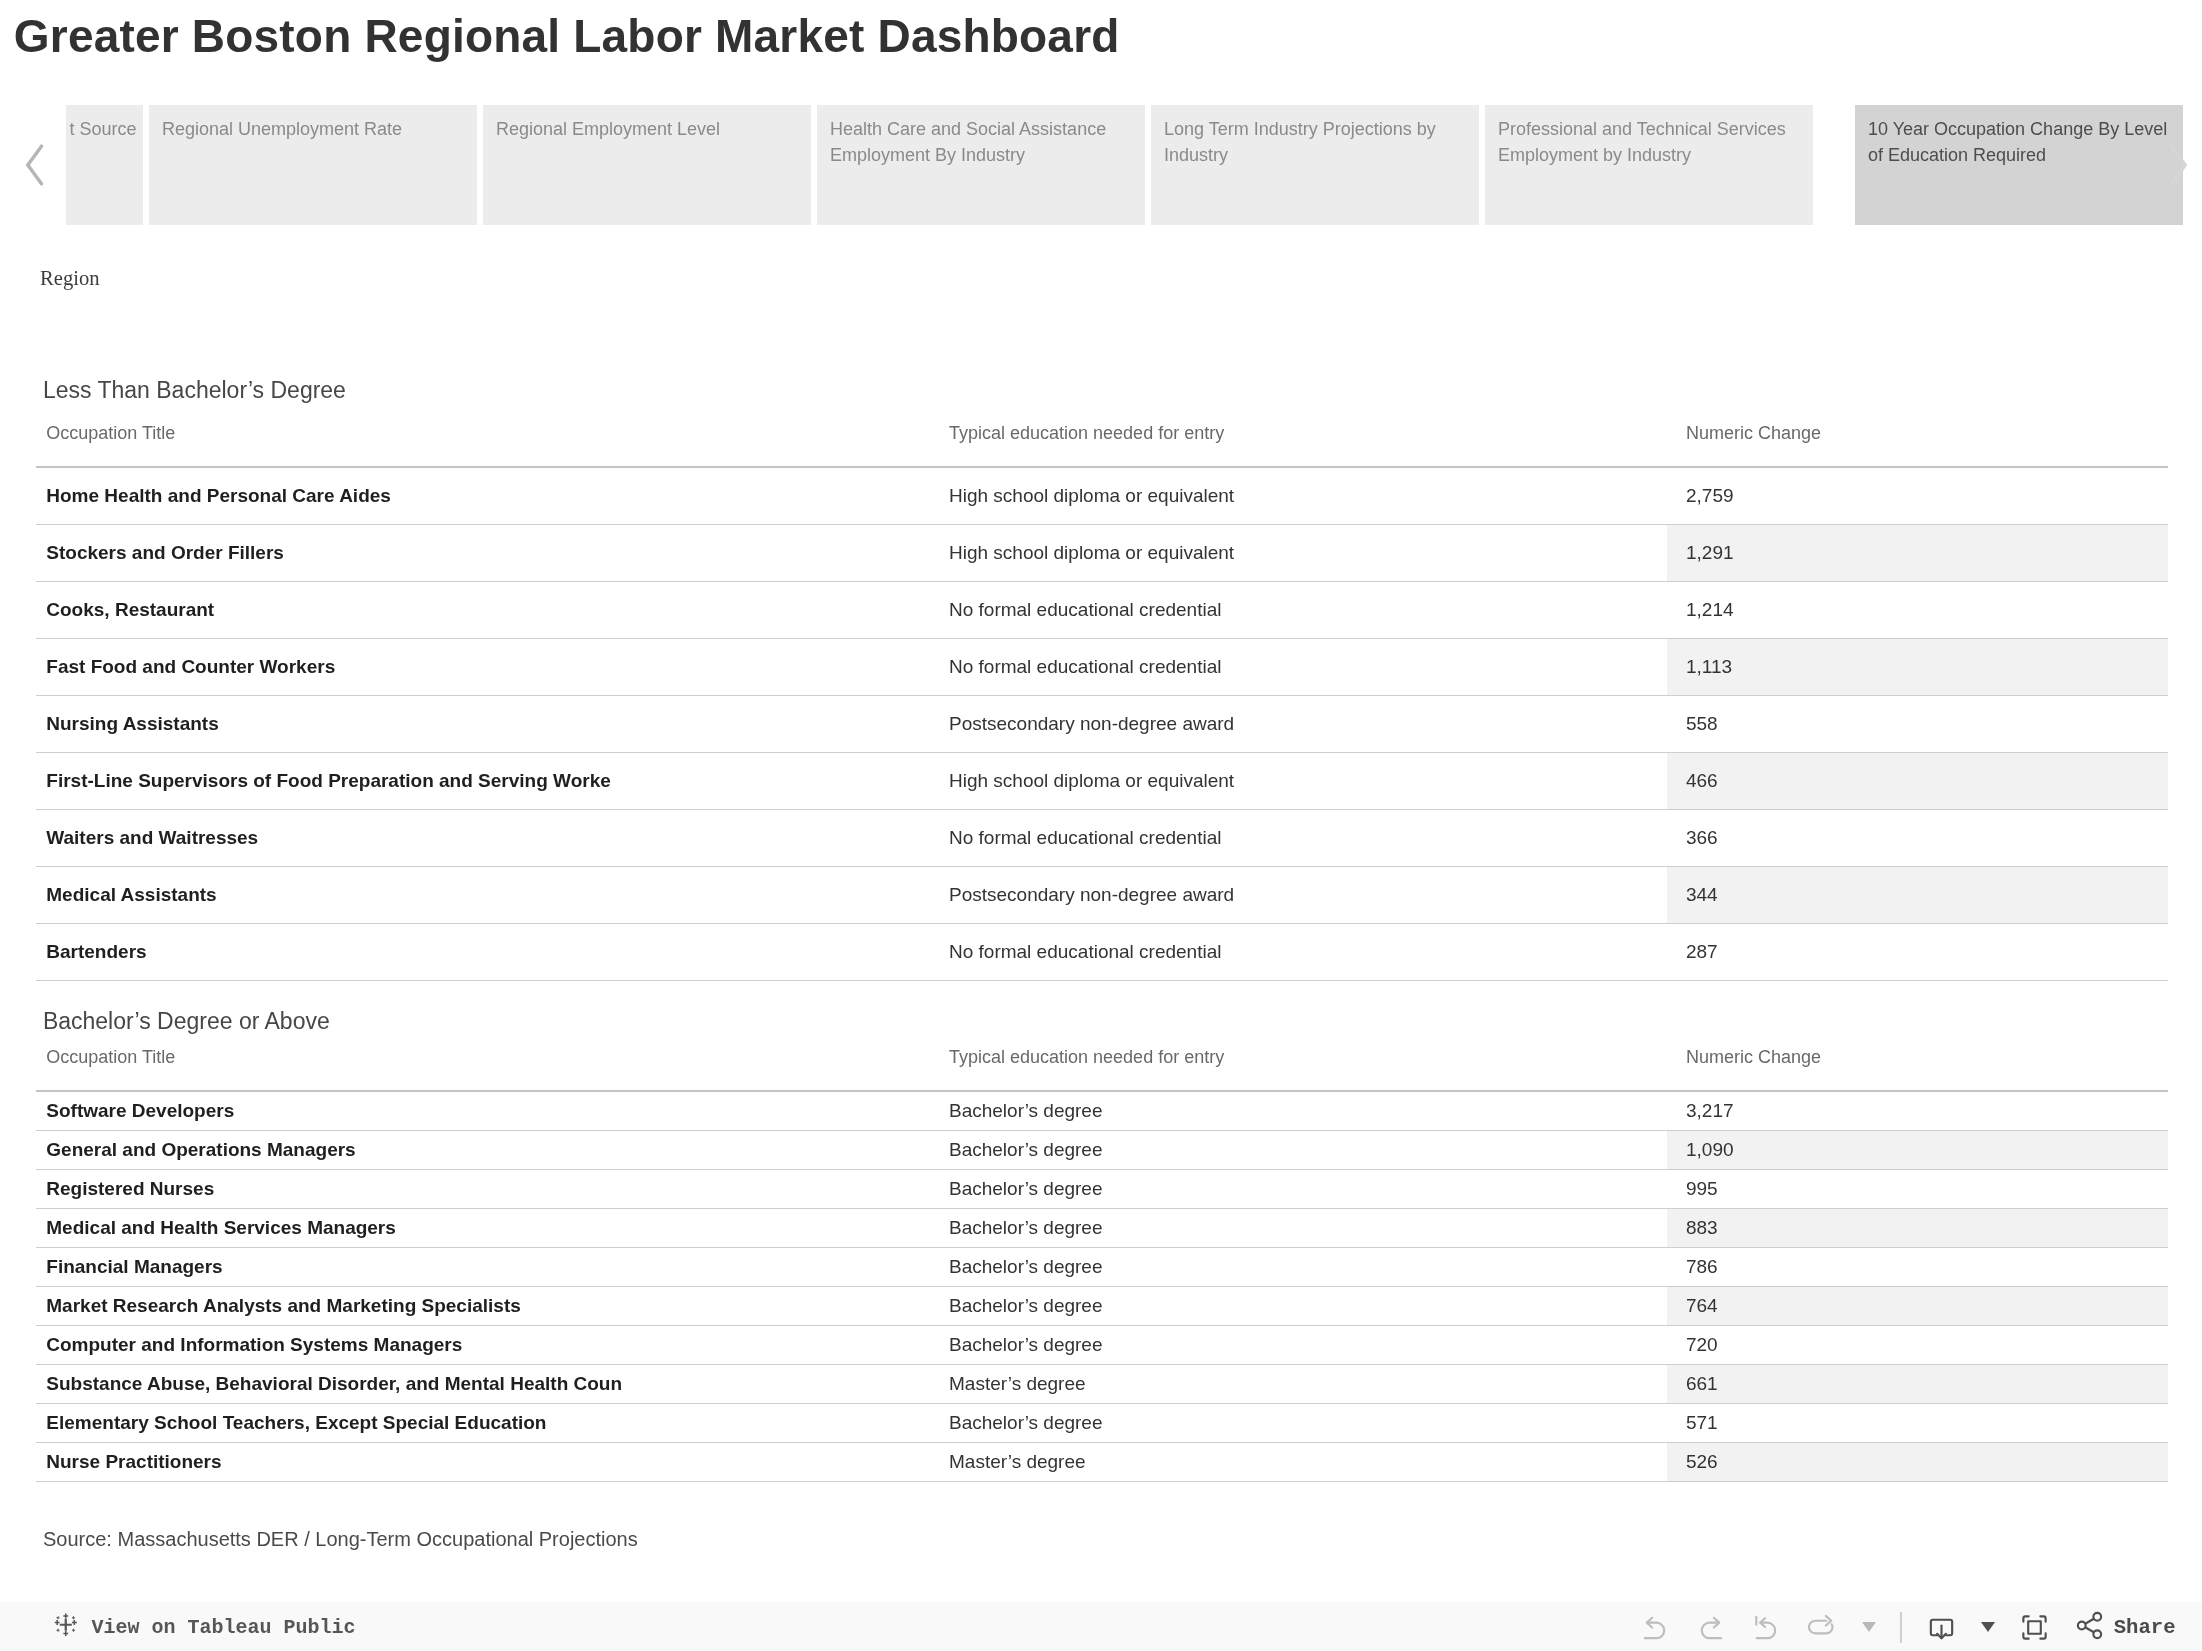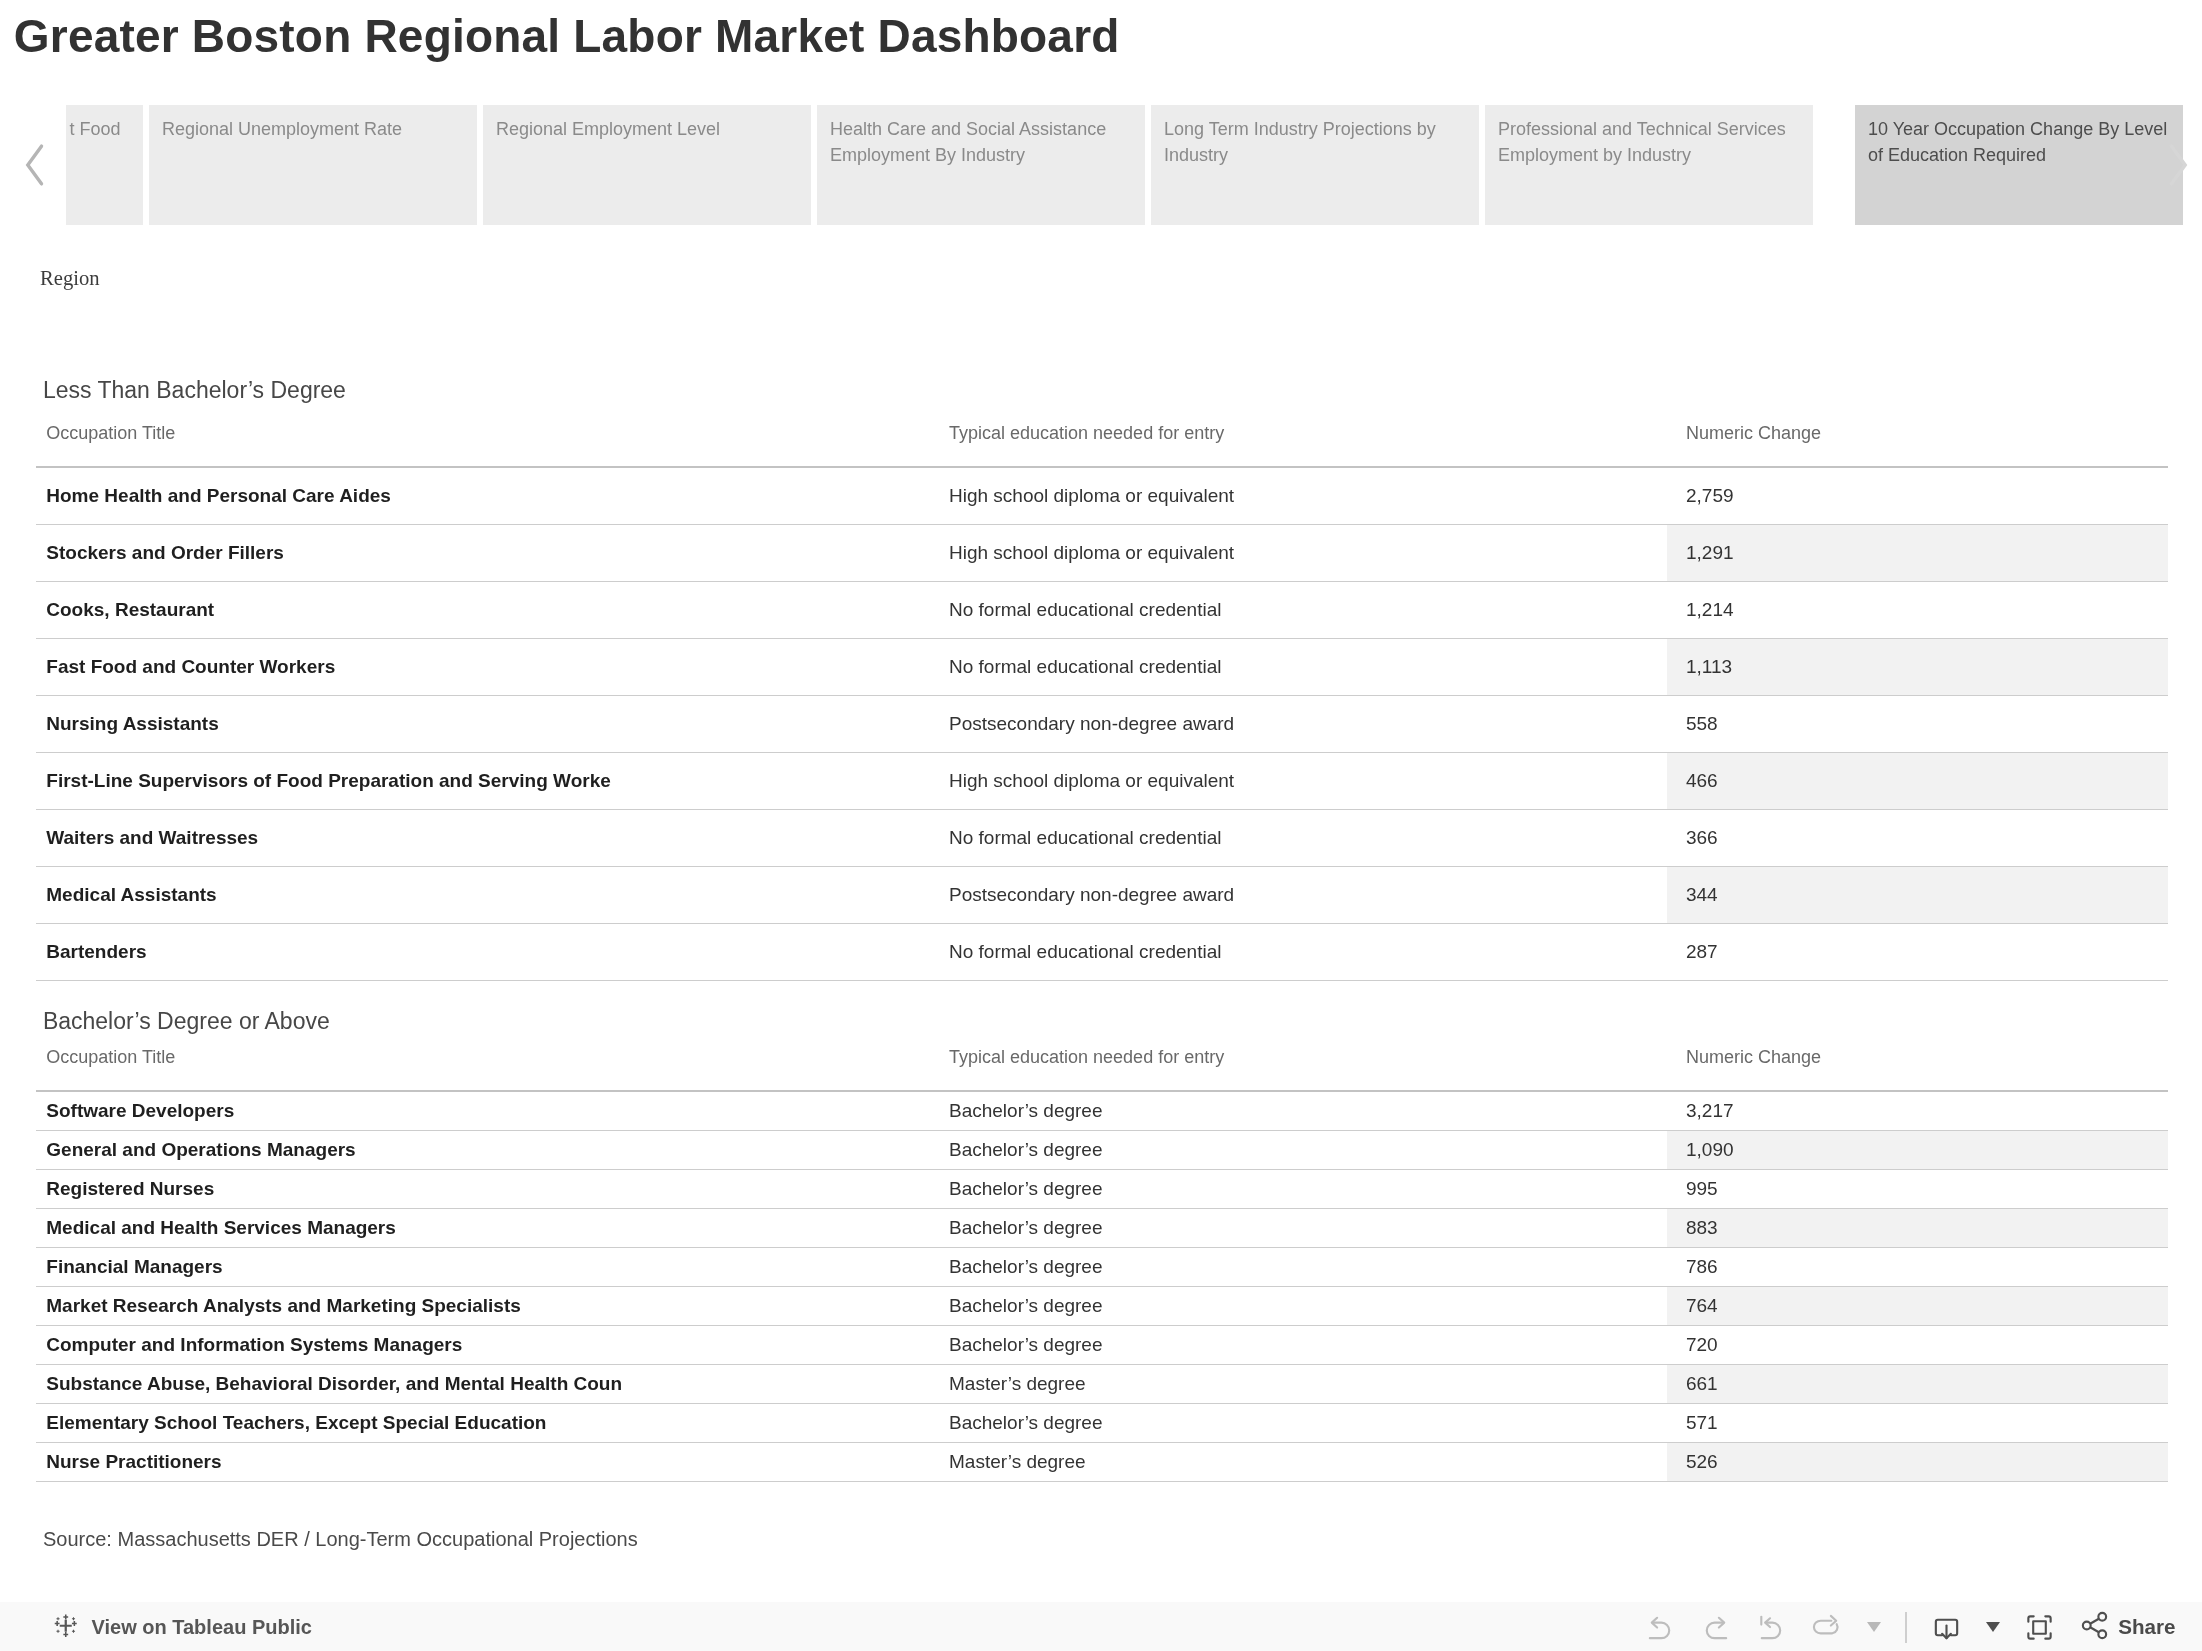--- a/index.html
+++ b/index.html
@@ -45,21 +45,21 @@
   td.occupation{padding-left:10.3px;color:#1f1f1f;font-weight:bold;}
   td.education{padding-left:6.9px;}
   td.numeric{padding-left:19px;}
   td.shaded{background:#f2f2f2;}
 
   
   .source{position:absolute;left:43px;top:1528px;font-size:20px;color:#4a4a4a;}
 
   
   .footer{position:absolute;left:0;bottom:0;width:2203px;height:50px;background:#f9f9f9;
-          display:flex;align-items:center;justify-content:space-between;}
+          display:flex;align-items:center;justify-content:space-between;font-family:Liberation Mono, monospace;}
   .footer-left{display:flex;align-items:center;gap:12px;margin-left:52px;color:#565656;}
   .footer-left .label{font-size:20px;font-weight:bold;color:#565656;}
   .footer-right{display:flex;align-items:center;gap:24px;margin-right:27.5px;justify-content:flex-end;}
   .tool{display:flex;align-items:center;justify-content:center;cursor:pointer;background:none;border:none;padding:0;}
   .tool svg{display:block;}
   .icon-dim{color:#bdbdbd;} .icon-dark{color:#4f4f4f;}
   .caret-small{width:0;height:0;border-left:7.7px solid transparent;border-right:7.7px solid transparent;
                border-top:10.3px solid #b9b9b9;}
   .caret-small.dark{border-top-color:#4f4f4f;}
   .divider{width:1.7px;height:31px;background:#cfcfcf;}
@@ -75,21 +75,21 @@
 
   <div class="tabstrip">
     <div class="nav-arrow left">
       <span>
         <svg viewBox="0 0 38 56">
             <path d="M26 6 L10 28 L26 50" fill="none" stroke="#b5b5b5" stroke-width="4" stroke-linecap="round"></path>
           </svg>
       </span>
     </div>
     <div class="tabs">
-      <div class="tab partial"><span>t Food</span></div>
+      <div class="tab partial"><span>t Source</span></div>
       <div class="tab"><span>Regional Unemployment Rate</span></div>
       <div class="tab"><span>Regional Employment Level</span></div>
       <div class="tab"><span>Health Care and Social Assistance Employment By Industry</span></div>
       <div class="tab"><span>Long Term Industry Projections by Industry</span></div>
       <div class="tab"><span>Professional and Technical Services Employment by Industry</span></div>
       <div class="tab active"><span>10 Year Occupation Change By Level of Education Required</span></div>
     </div>
     <div class="nav-arrow right">
       <span>
         <svg viewBox="0 0 38 56">

